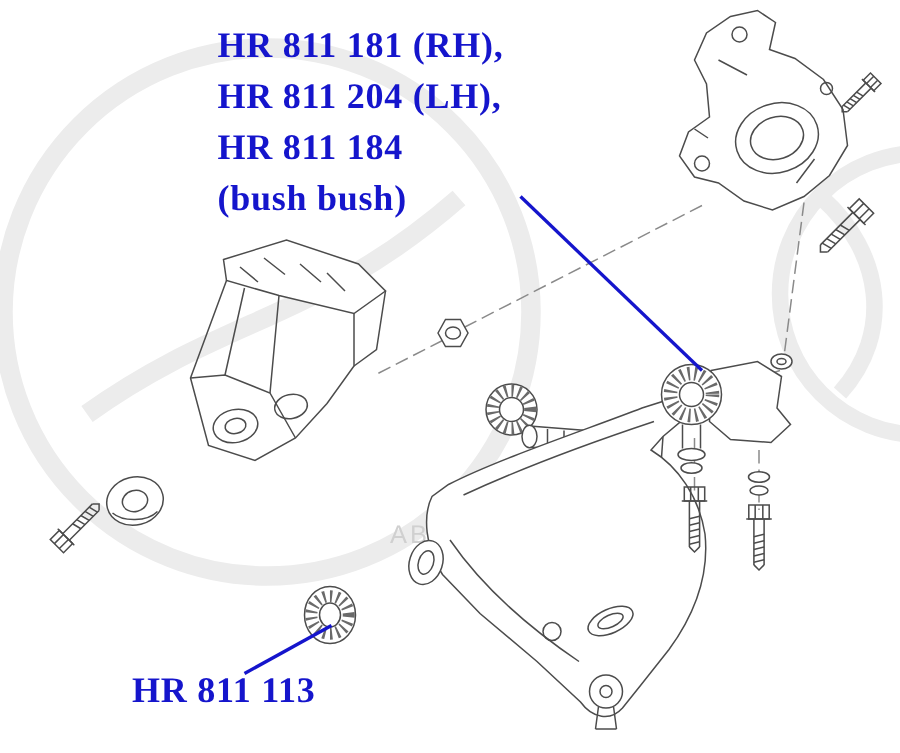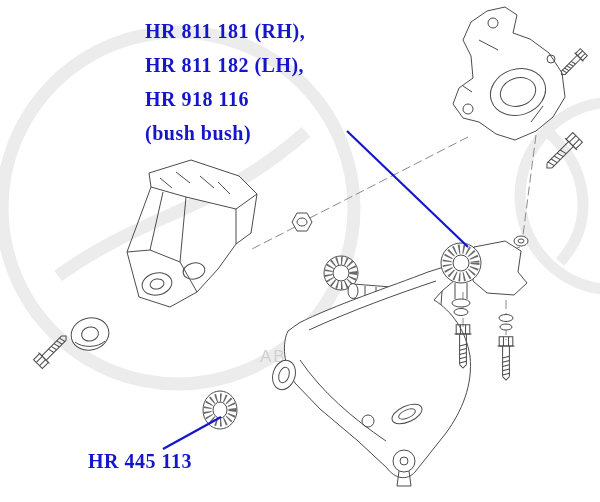--- a/index.html
+++ b/index.html
@@ -9,21 +9,21 @@
     background:#ffffff;
     overflow:hidden;
     font-family:"Liberation Serif", serif;
   }
   .stage svg{position:absolute;left:0;top:0;}
   .part-label{
     position:absolute;
     color:#1515cc;
     font-family:"Liberation Serif", serif;
     font-weight:bold;
-    font-size:20px;
+    font-size:24px;
     line-height:34px;
     white-space:nowrap;
     letter-spacing:0.5px;
   }
   .label-top{left:145px;top:14px;}
   .label-bottom{left:88px;top:444px;}
   .wm-text{
     font-family:"Liberation Sans", sans-serif;
     font-size:17px;
     letter-spacing:2px;
@@ -161,20 +161,20 @@
     </g>
 
     <g stroke="#1515cc" stroke-width="2.2" fill="none">
       <path d="M347,131 L468,247"></path>
       <path d="M163,449 L221,417"></path>
     </g>
   </svg>
 
   <div class="part-label label-top">
     <div>HR 811 181 (RH),</div>
-    <div>HR 811 182 (LH),</div>
-    <div>HR 918 116</div>
+    <div>HR 811 204 (LH),</div>
+    <div>HR 811 184</div>
     <div>(bush bush)</div>
   </div>
 
-  <div class="part-label label-bottom">HR 445 113</div>
+  <div class="part-label label-bottom">HR 811 113</div>
 
 </div>
 
 </body></html>

